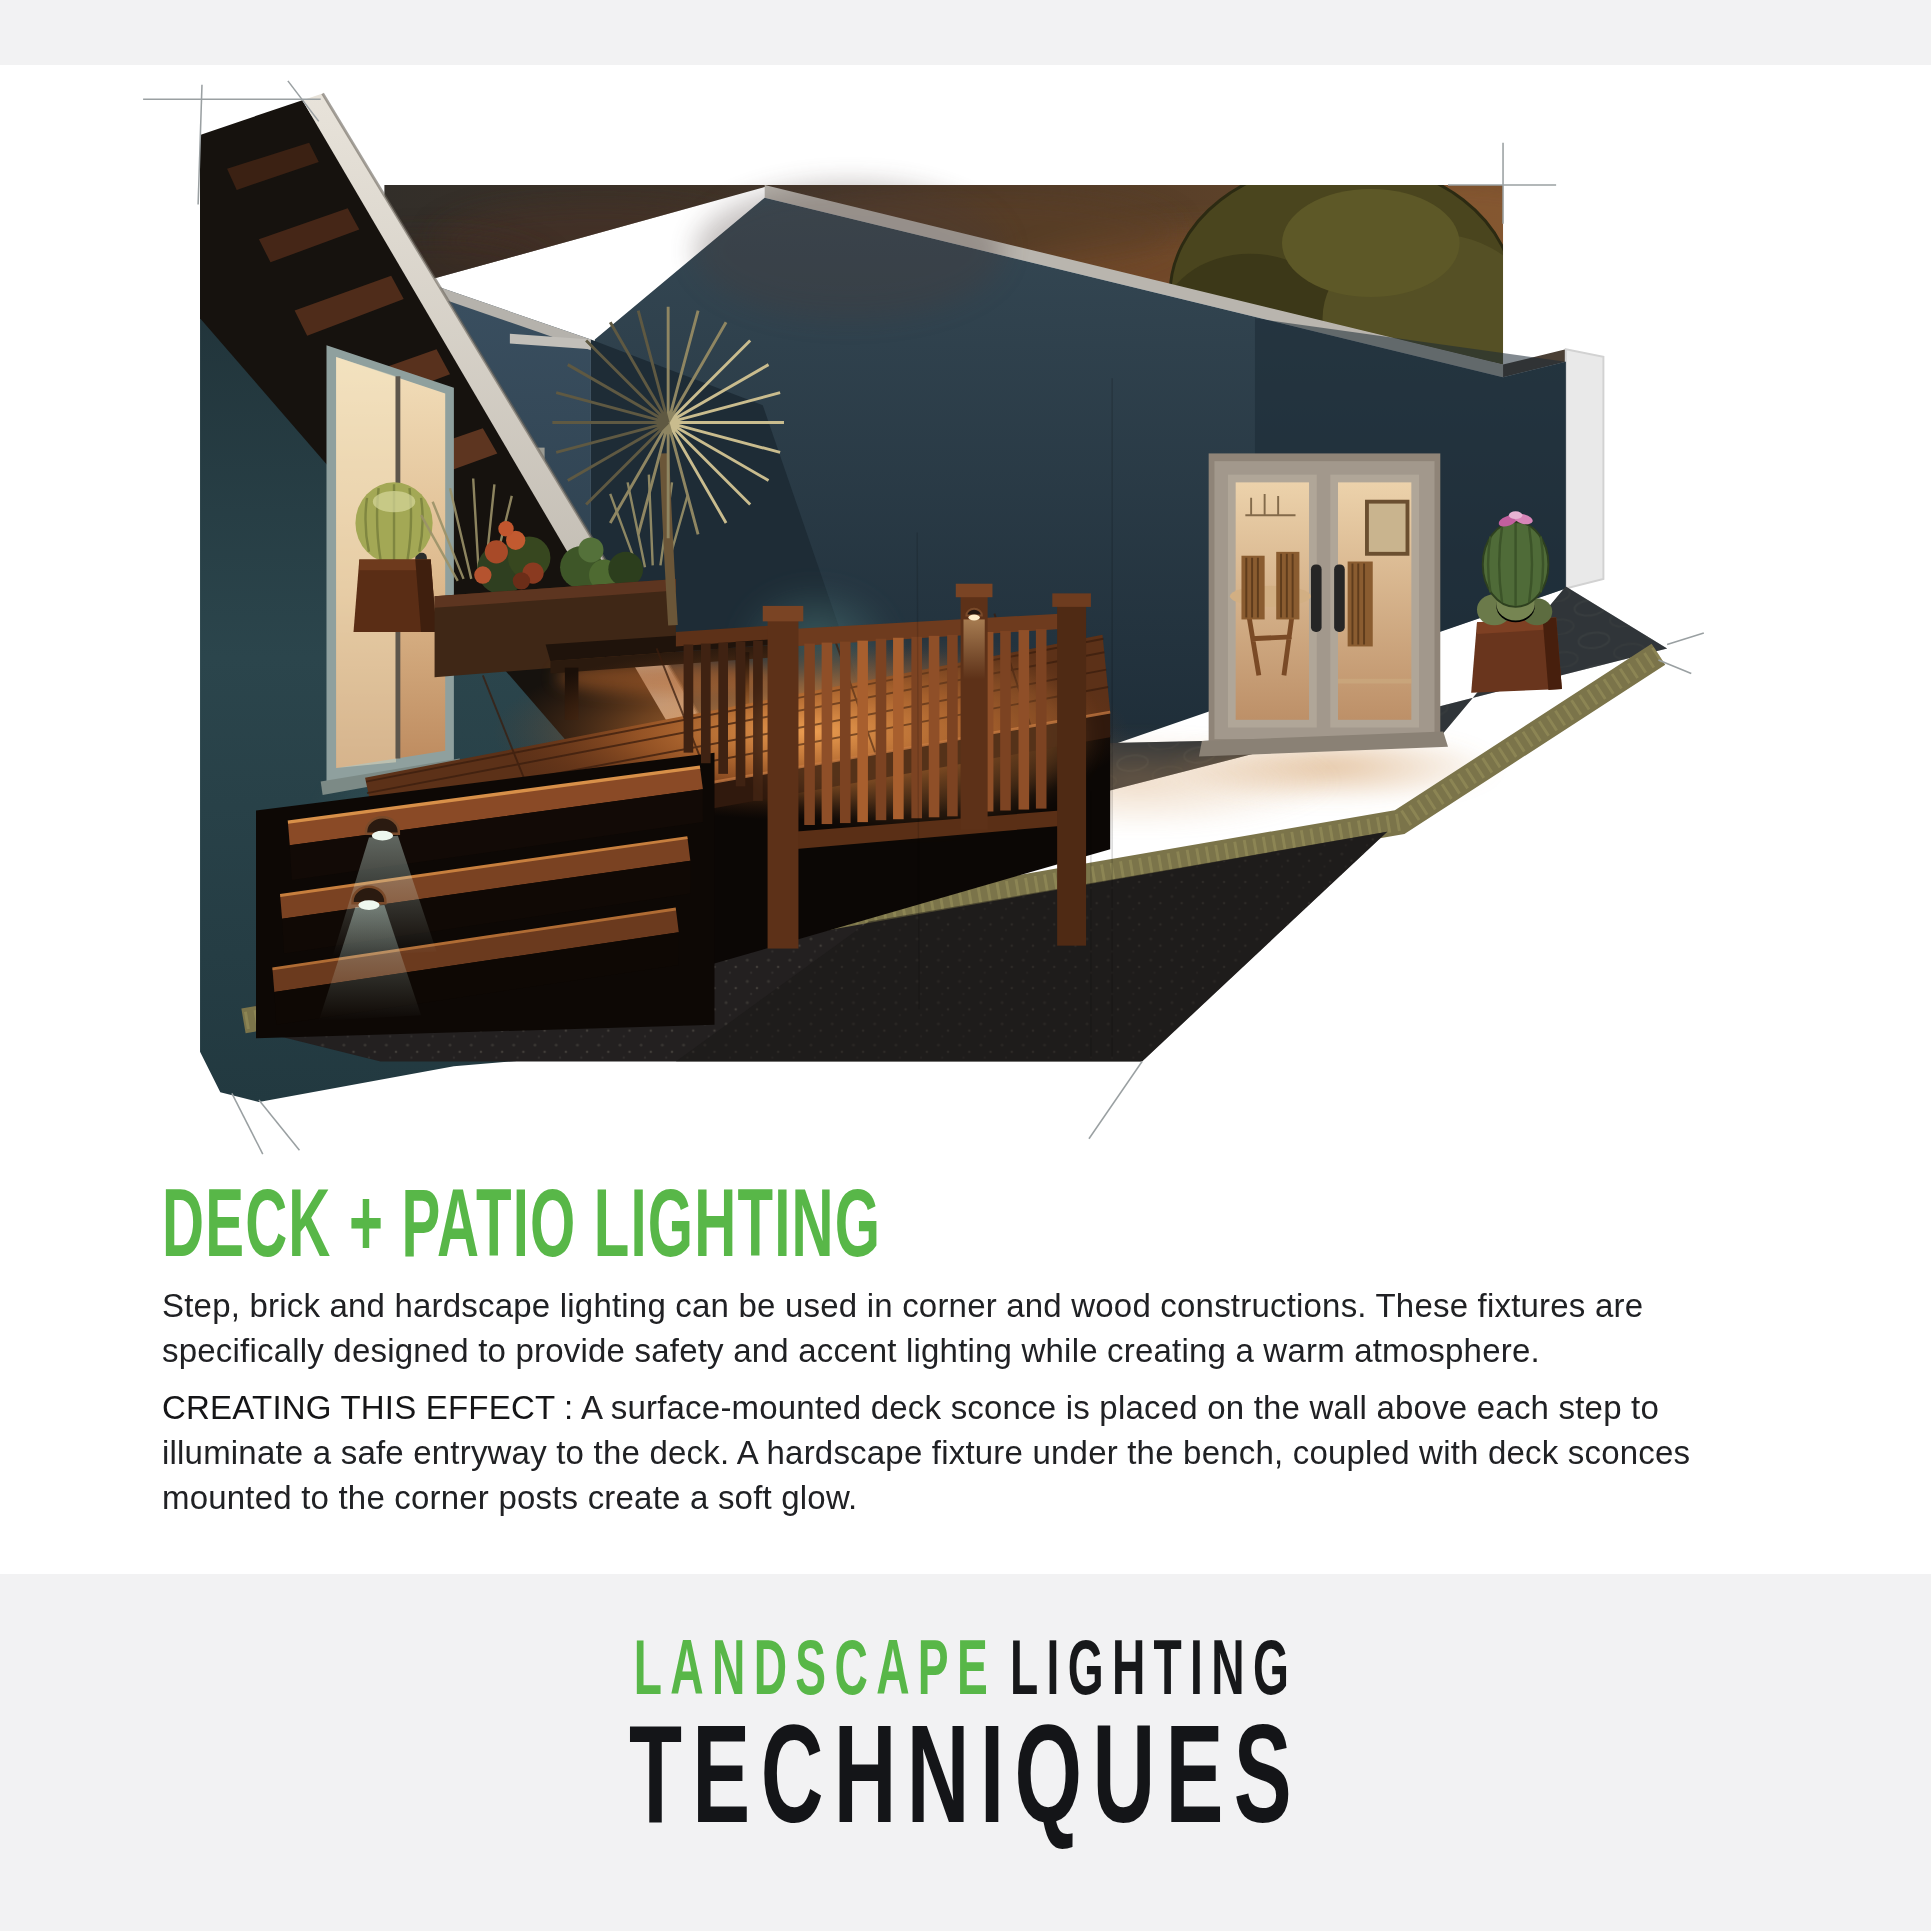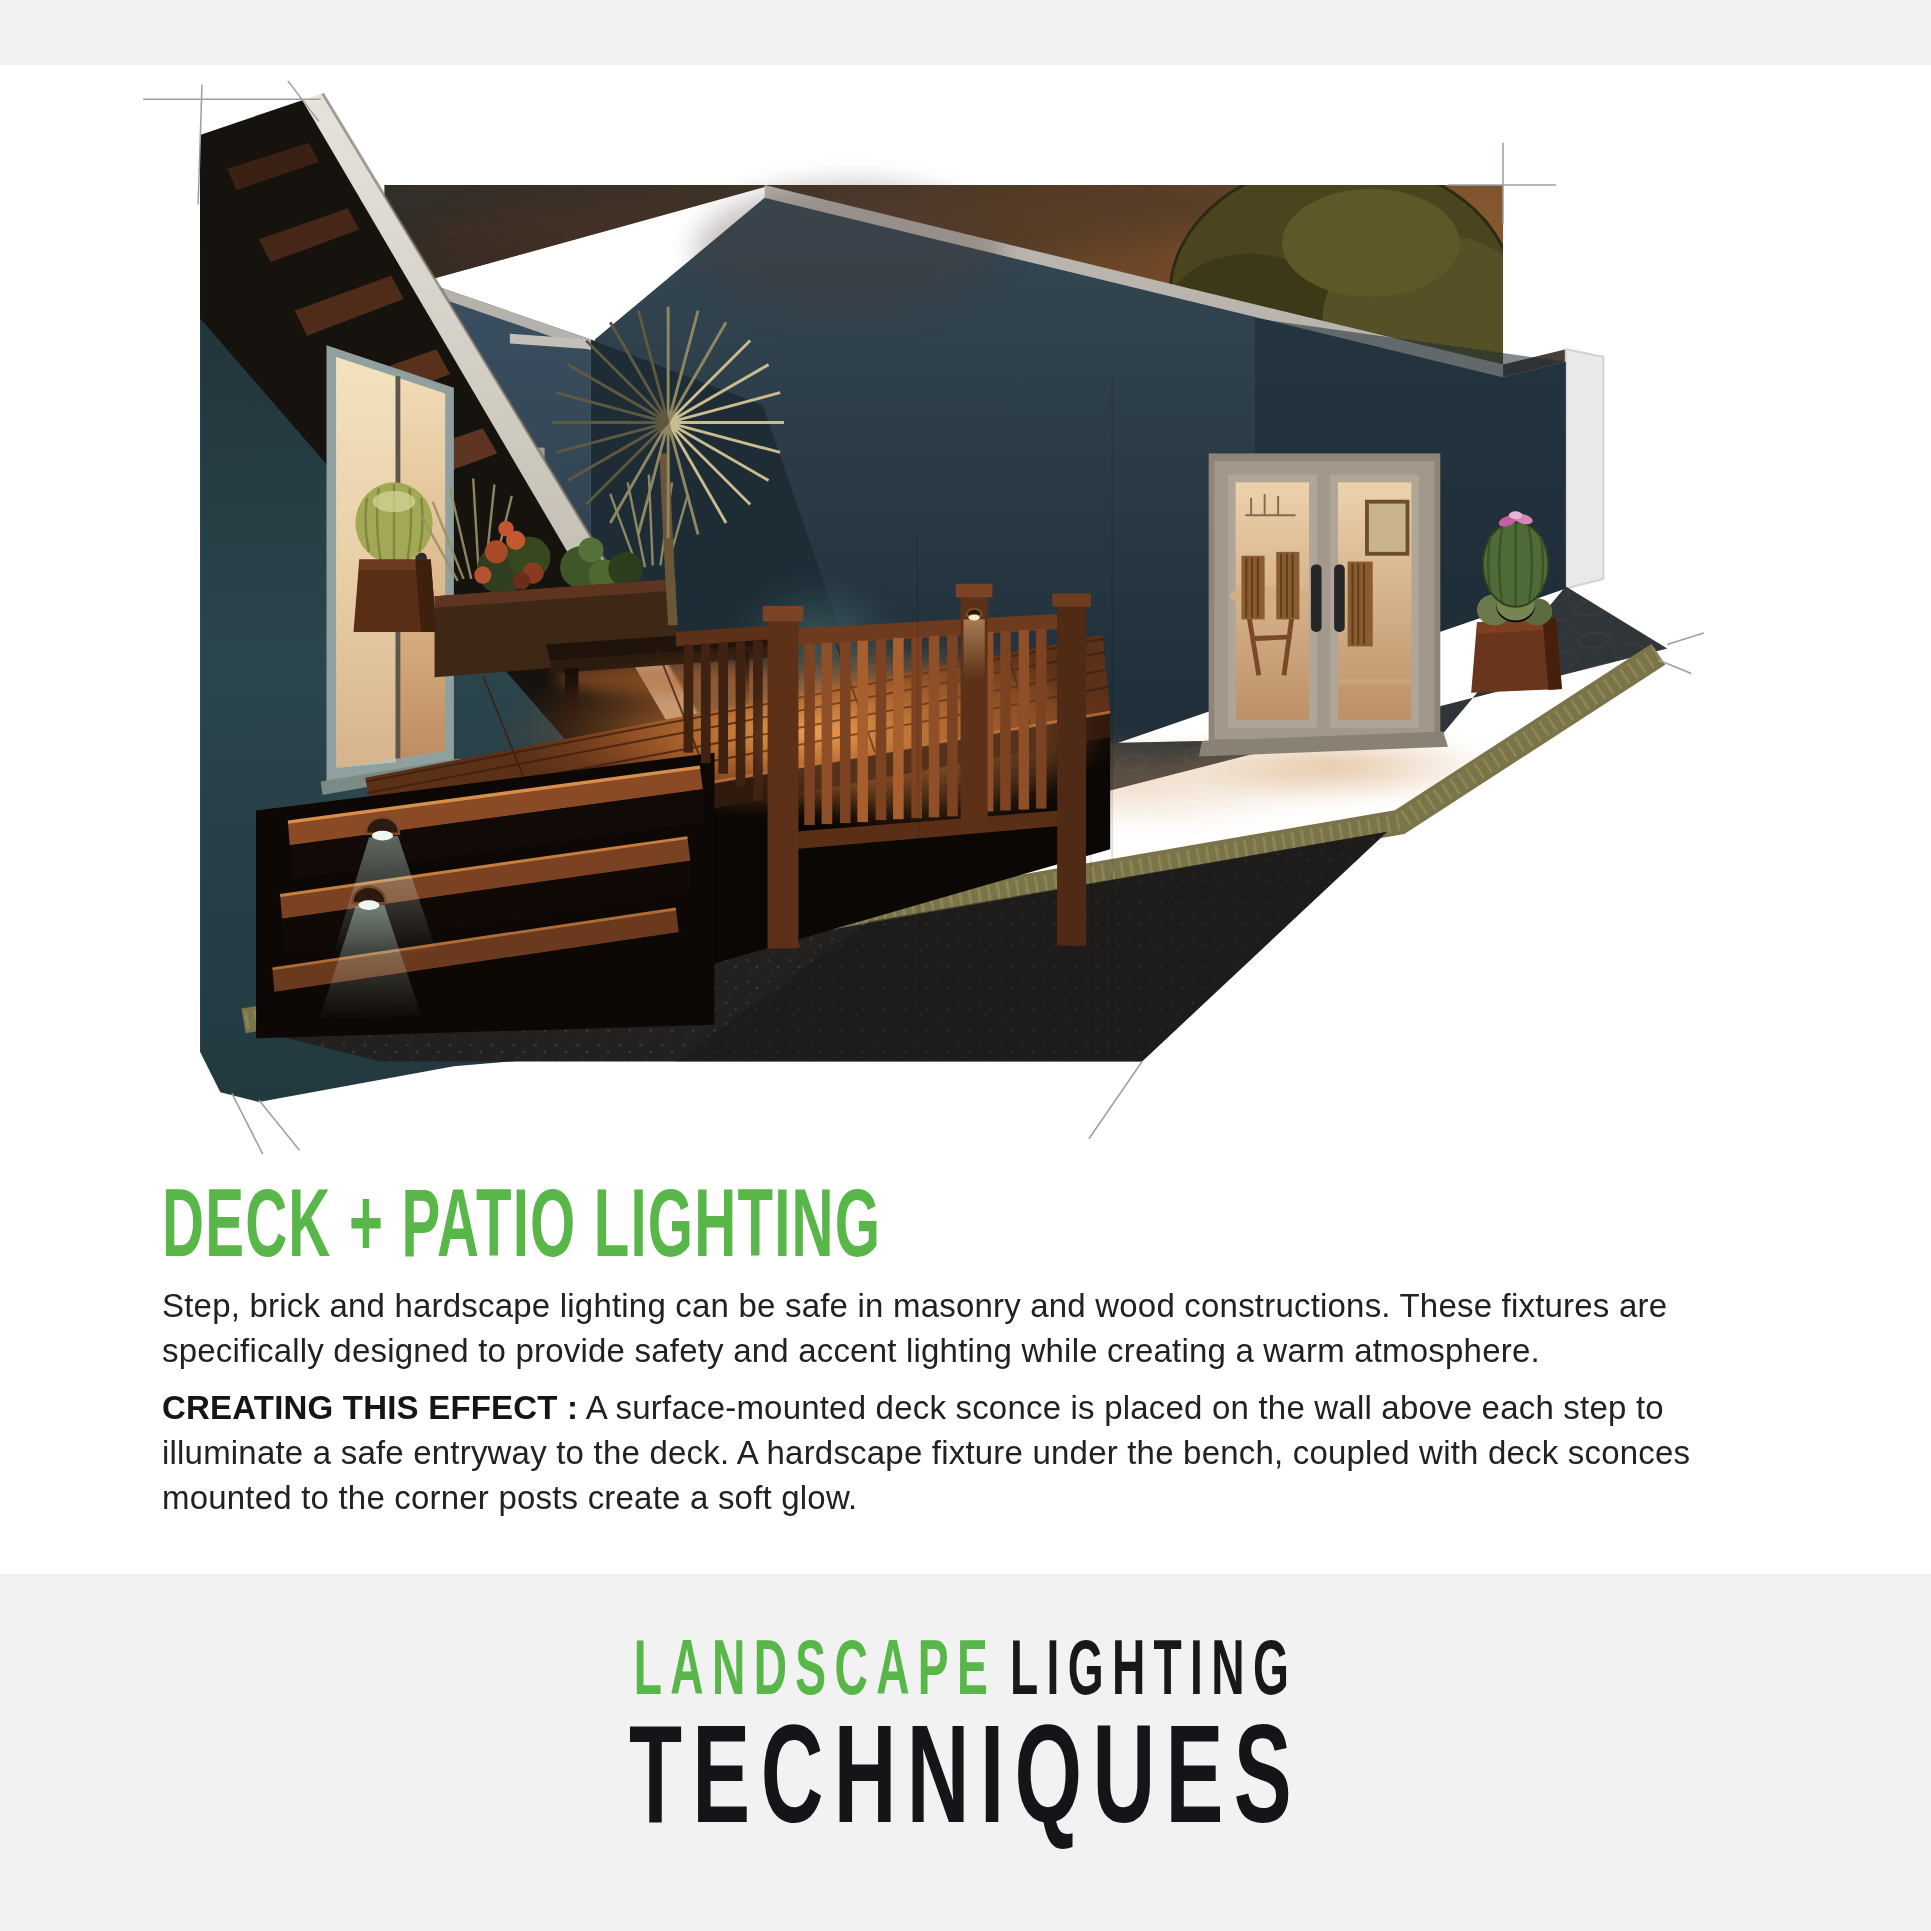--- a/index.html
+++ b/index.html
@@ -14,21 +14,21 @@
   .headline{
     position:absolute;left:162px;top:1174px;margin:0;
     font-size:97px;font-weight:700;line-height:1;letter-spacing:.02em;
     color:#58b748;white-space:nowrap;
     transform:scaleX(.60);transform-origin:left top;
   }
   .para{
     position:absolute;left:162px;width:1622px;margin:0;
     font-size:33px;line-height:1.36;color:#202124;letter-spacing:0.2px;
   }
-  .para b{font-weight:700;color:#151517;}
+  .para b{font-weight:400;color:#151517;}
   .para-1{top:1284px;}
   .para-2{top:1386px;}
   .series-line{
     position:absolute;left:0;top:1629px;width:1931px;margin:0;text-align:center;
     font-size:77px;font-weight:700;line-height:1;letter-spacing:.18em;white-space:nowrap;
     transform:scaleX(.60);transform-origin:center top;color:#17181a;
   }
   .series-line .green{color:#58b748;margin-right:.30em;}
   .series-title{
     position:absolute;left:0;top:1704px;width:1931px;margin:0;text-align:center;
@@ -412,20 +412,20 @@
     <path d="M1718,684 L1752,698"></path>
     <path d="M268,1140 L310,1192"></path>
     <path d="M240,1133 L272,1196"></path>
     <path d="M1183,1100 L1128,1180"></path>
   </g>
 </svg>
 </div>
 
 <h1 class="headline">DECK + PATIO LIGHTING</h1>
 
-<p class="para para-1">Step, brick and hardscape lighting can be safe in masonry and wood constructions. These fixtures are specifically designed to provide safety and accent lighting while creating a warm atmosphere.</p>
+<p class="para para-1">Step, brick and hardscape lighting can be used in corner and wood constructions. These fixtures are specifically designed to provide safety and accent lighting while creating a warm atmosphere.</p>
 
 <p class="para para-2"><b>CREATING THIS EFFECT :</b><span> A surface-mounted deck sconce is placed on the wall above each step to illuminate a safe entryway to the deck. A hardscape fixture under the bench, coupled with deck sconces mounted to the corner posts create a soft glow.</span></p>
 
 <div class="series-line"><span class="green">LANDSCAPE</span><span>LIGHTING</span></div>
 
 <div class="series-title">TECHNIQUES</div>
 
 
 </body></html>

